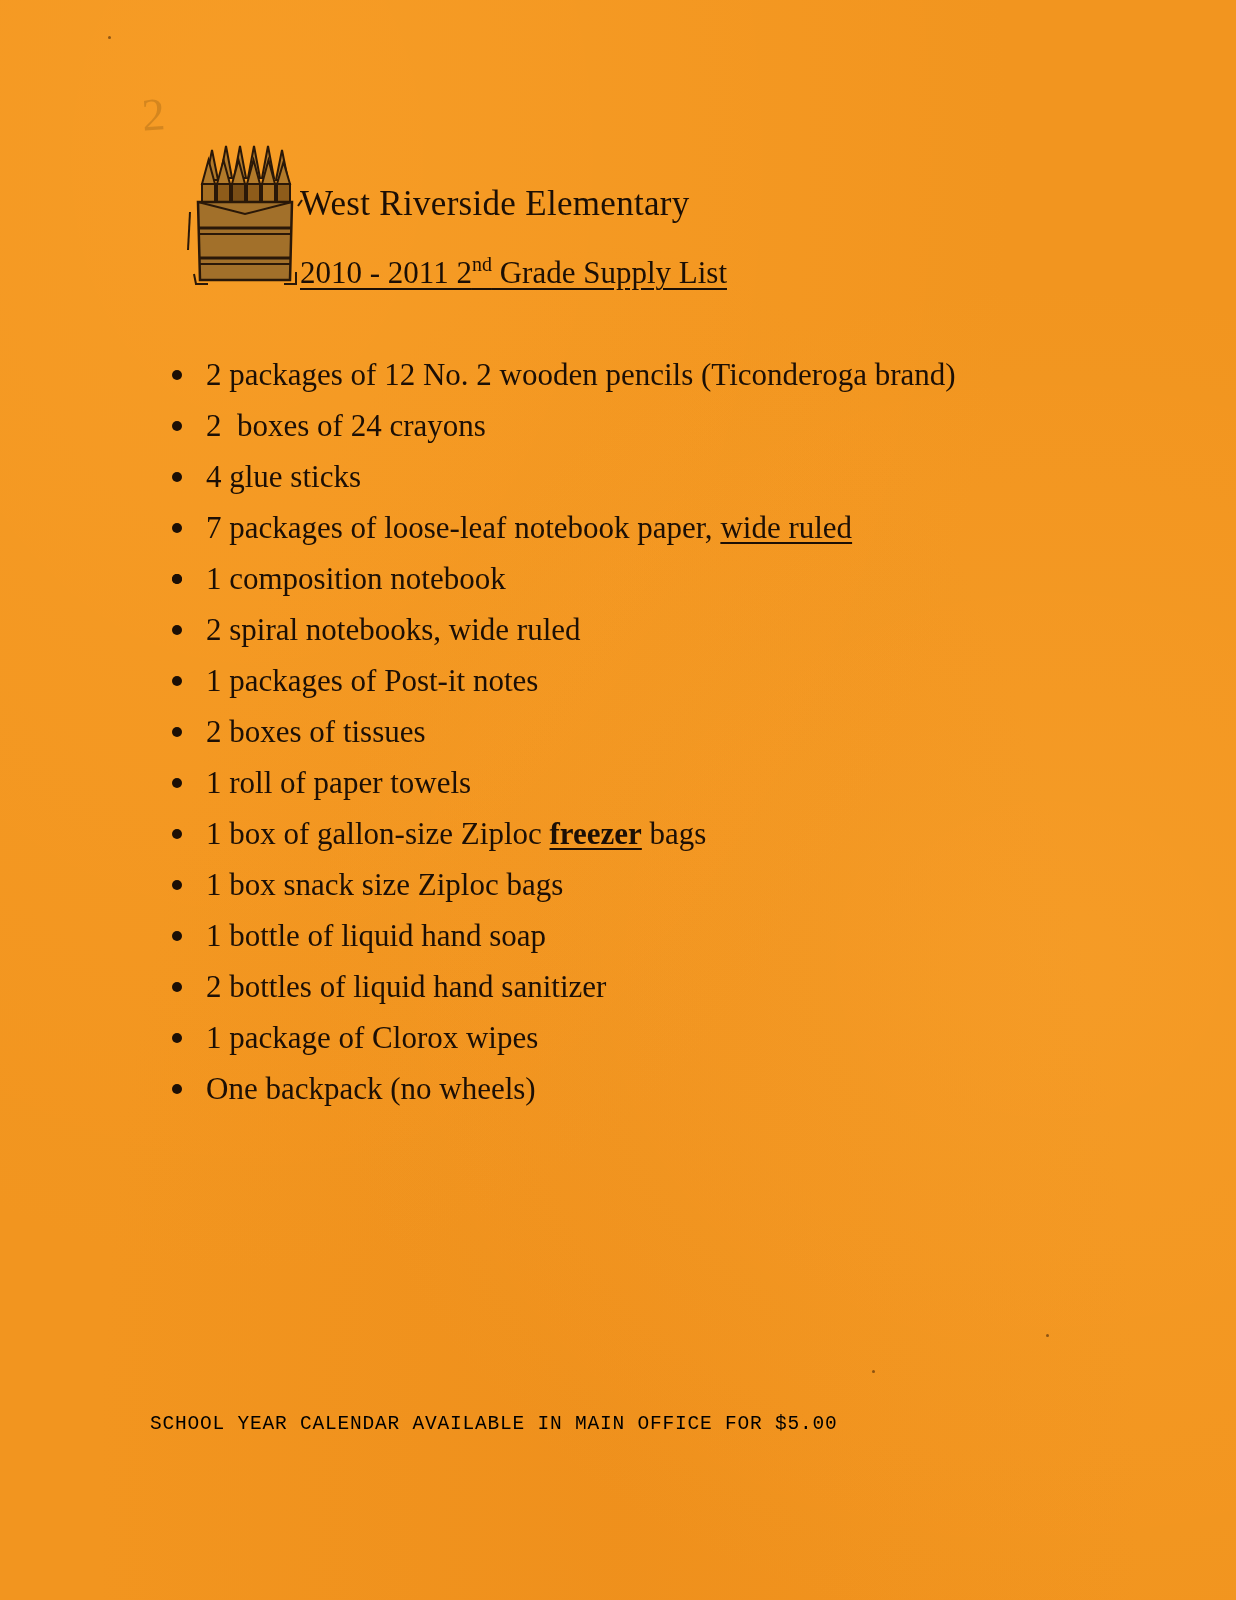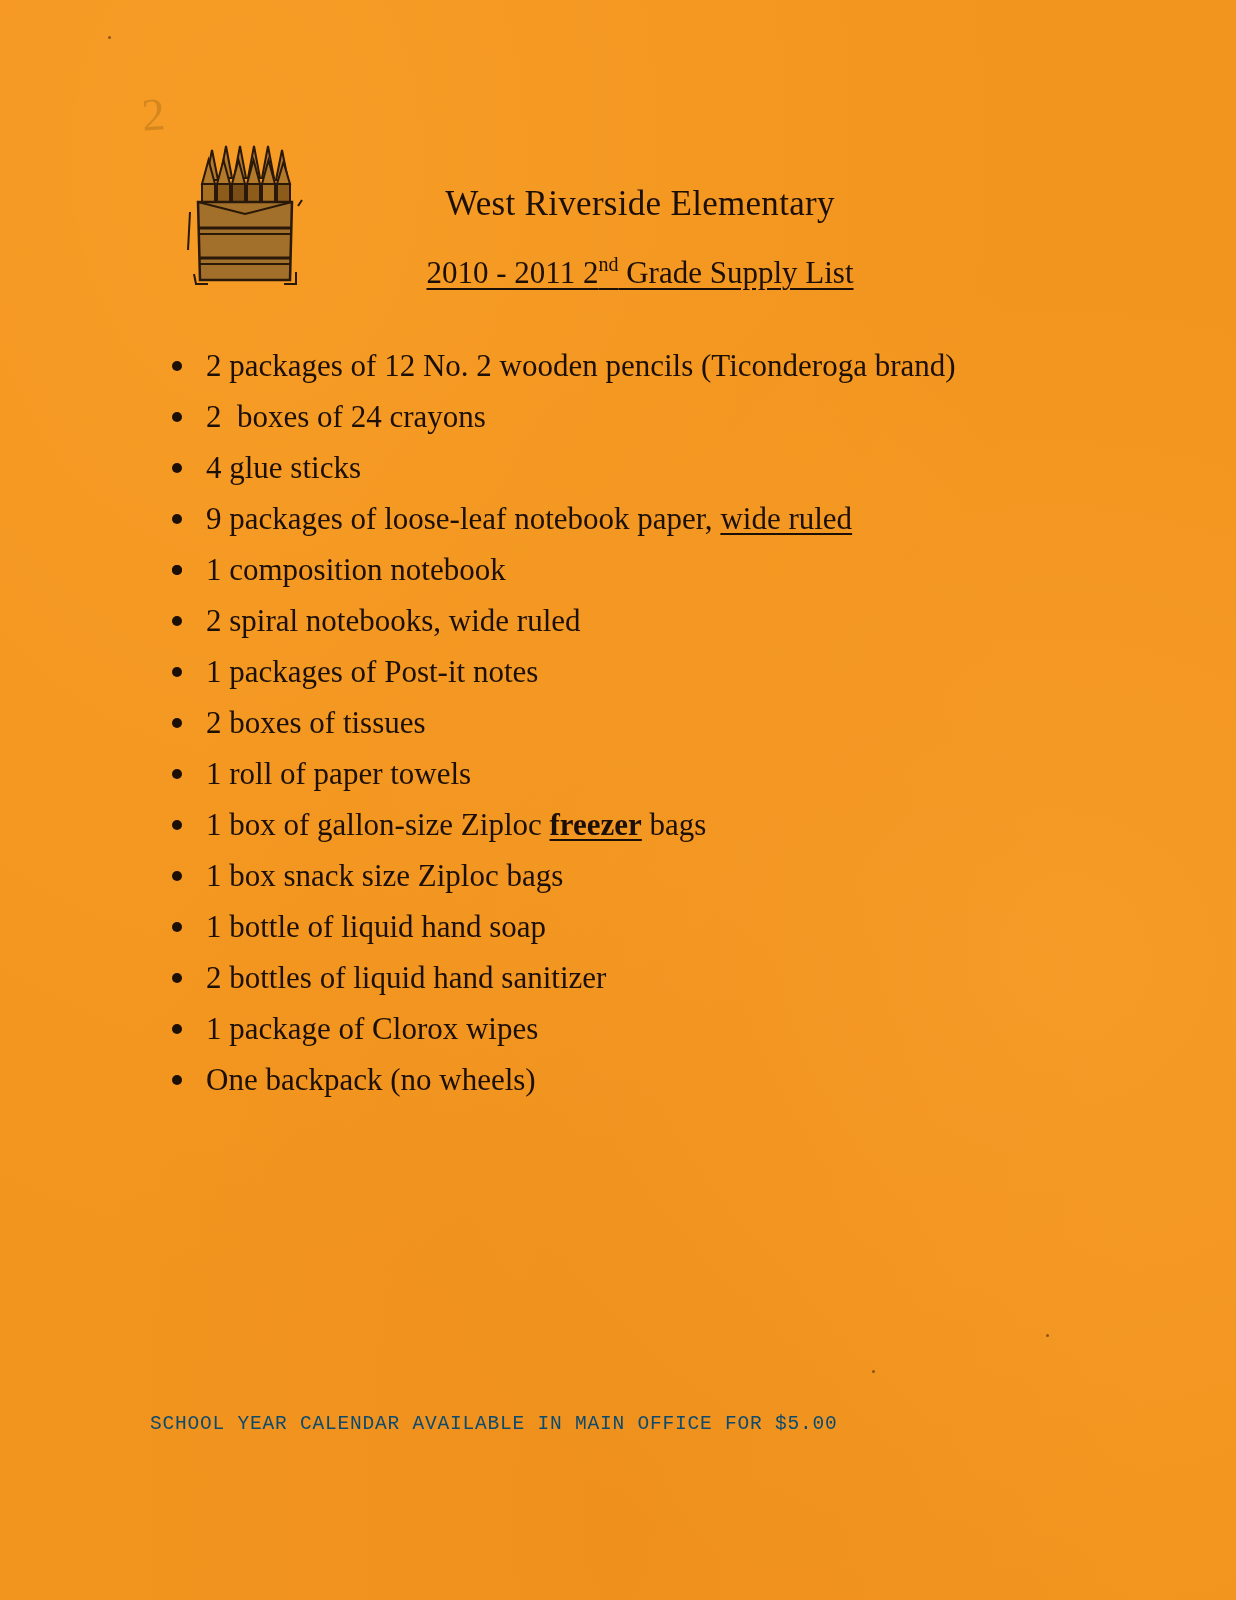--- a/index.html
+++ b/index.html
@@ -44,21 +44,20 @@
       left: 186px;
       top: 140px;
       width: 118px;
       height: 146px;
     }
     .header {
       position: absolute;
       left: 360px;
       top: 180px;
       width: 620px;
-      text-align: center;
     }
     .school-name {
       font-family: "Liberation Serif", "DejaVu Serif", serif;
       font-size: 35px;
       letter-spacing: 0.3px;
       line-height: 48px;
       margin-left: -60px;
       display: block;
     }
     .supply-title {
@@ -72,21 +71,21 @@
       text-decoration-thickness: 2px;
       line-height: 40px;
     }
     .supply-title sup {
       font-size: 20px;
       vertical-align: 12px;
     }
     .supply-list {
       position: absolute;
       left: 168px;
-      top: 340px;
+      top: 349px;
       margin: 0;
       padding: 0;
       list-style: none;
       width: 960px;
     }
     .supply-item {
       position: relative;
       padding-left: 38px;
       font-family: "Liberation Serif", "DejaVu Serif", serif;
       font-size: 31px;
@@ -110,21 +109,21 @@
     .b {
       font-weight: bold;
     }
     .footer-note {
       position: absolute;
       left: 150px;
       top: 1413px;
       font-family: "Liberation Mono", "DejaVu Sans Mono", monospace;
       font-size: 19.5px;
       letter-spacing: 0.8px;
-      color: #0c4a6e;
+      color: #000000;
     }
   </style>
 </head>
 <body>
 
 <div class="page">
 
   <div class="pencil-mark">2</div>
 
   <span class="speck" style="left:108px;top:36px;"></span>
@@ -172,21 +171,21 @@
 
   <div class="header">
     <span class="school-name">West Riverside Elementary</span>
     <span class="supply-title"><span>2010 - 2011 2</span><sup>nd</sup><span> Grade Supply List</span></span>
   </div>
 
   <ul class="supply-list">
     <li class="supply-item"><span class="bullet"></span><span>2 packages of 12 No. 2 wooden pencils (Ticonderoga brand)</span></li>
     <li class="supply-item"><span class="bullet"></span><span>2  boxes of 24 crayons</span></li>
     <li class="supply-item"><span class="bullet"></span><span>4 glue sticks</span></li>
-    <li class="supply-item"><span class="bullet"></span><span>9 packages of loose-leaf notebook paper, </span><span class="u">wide ruled</span><span></span></li>
+    <li class="supply-item"><span class="bullet"></span><span>7 packages of loose-leaf notebook paper, </span><span class="u">wide ruled</span><span></span></li>
     <li class="supply-item"><span class="bullet"></span></li>
     <li class="supply-item"><span class="bullet"></span><span>1 composition notebook</span></li>
     <li class="supply-item"><span class="bullet"></span><span>2 spiral notebooks, wide ruled</span></li>
     <li class="supply-item"><span class="bullet"></span><span>1 packages of Post-it notes</span></li>
     <li class="supply-item"><span class="bullet"></span><span>2 boxes of tissues</span></li>
     <li class="supply-item"><span class="bullet"></span><span>1 roll of paper towels</span></li>
     <li class="supply-item"><span class="bullet"></span><span>1 box of gallon-size Ziploc </span><span class="u b">freezer</span><span> bags</span></li>
     <li class="supply-item"><span class="bullet"></span><span>1 box snack size Ziploc bags</span></li>
     <li class="supply-item"><span class="bullet"></span><span>1 bottle of liquid hand soap</span></li>
     <li class="supply-item"><span class="bullet"></span><span>2 bottles of liquid hand sanitizer</span></li>

